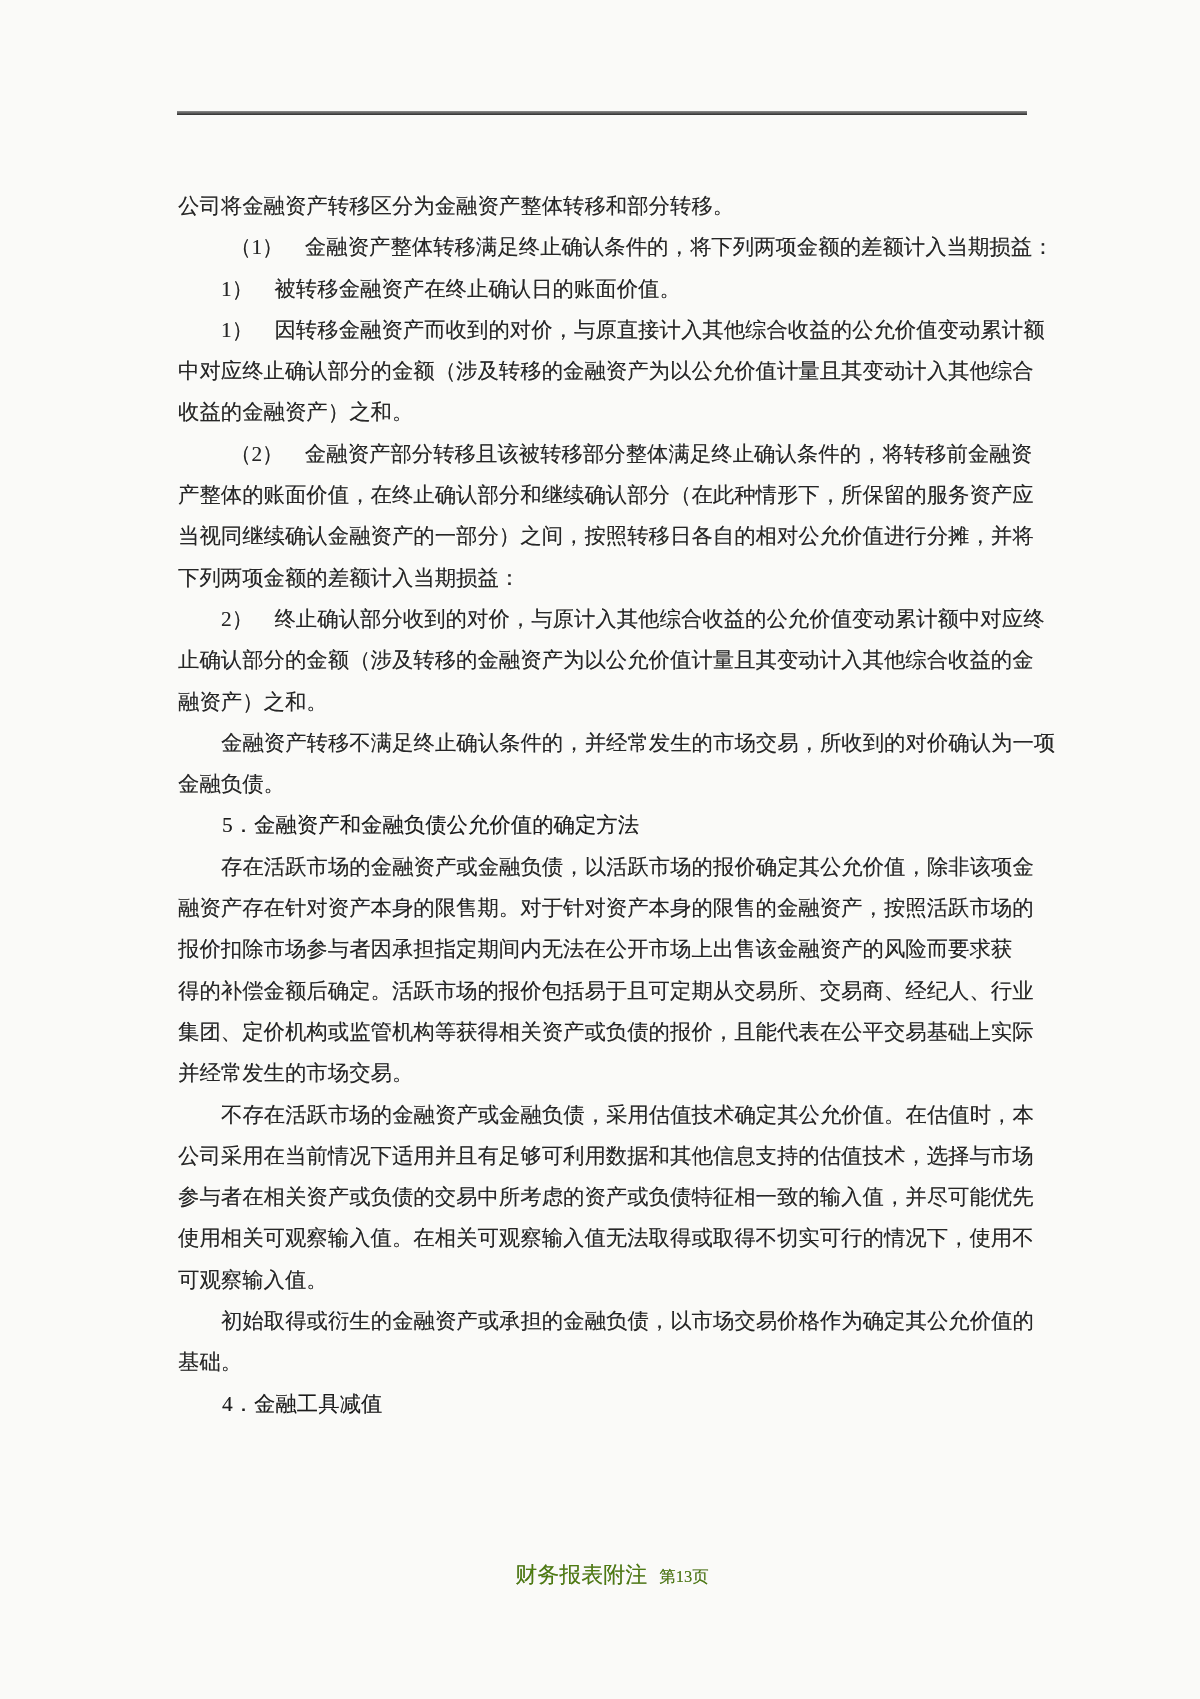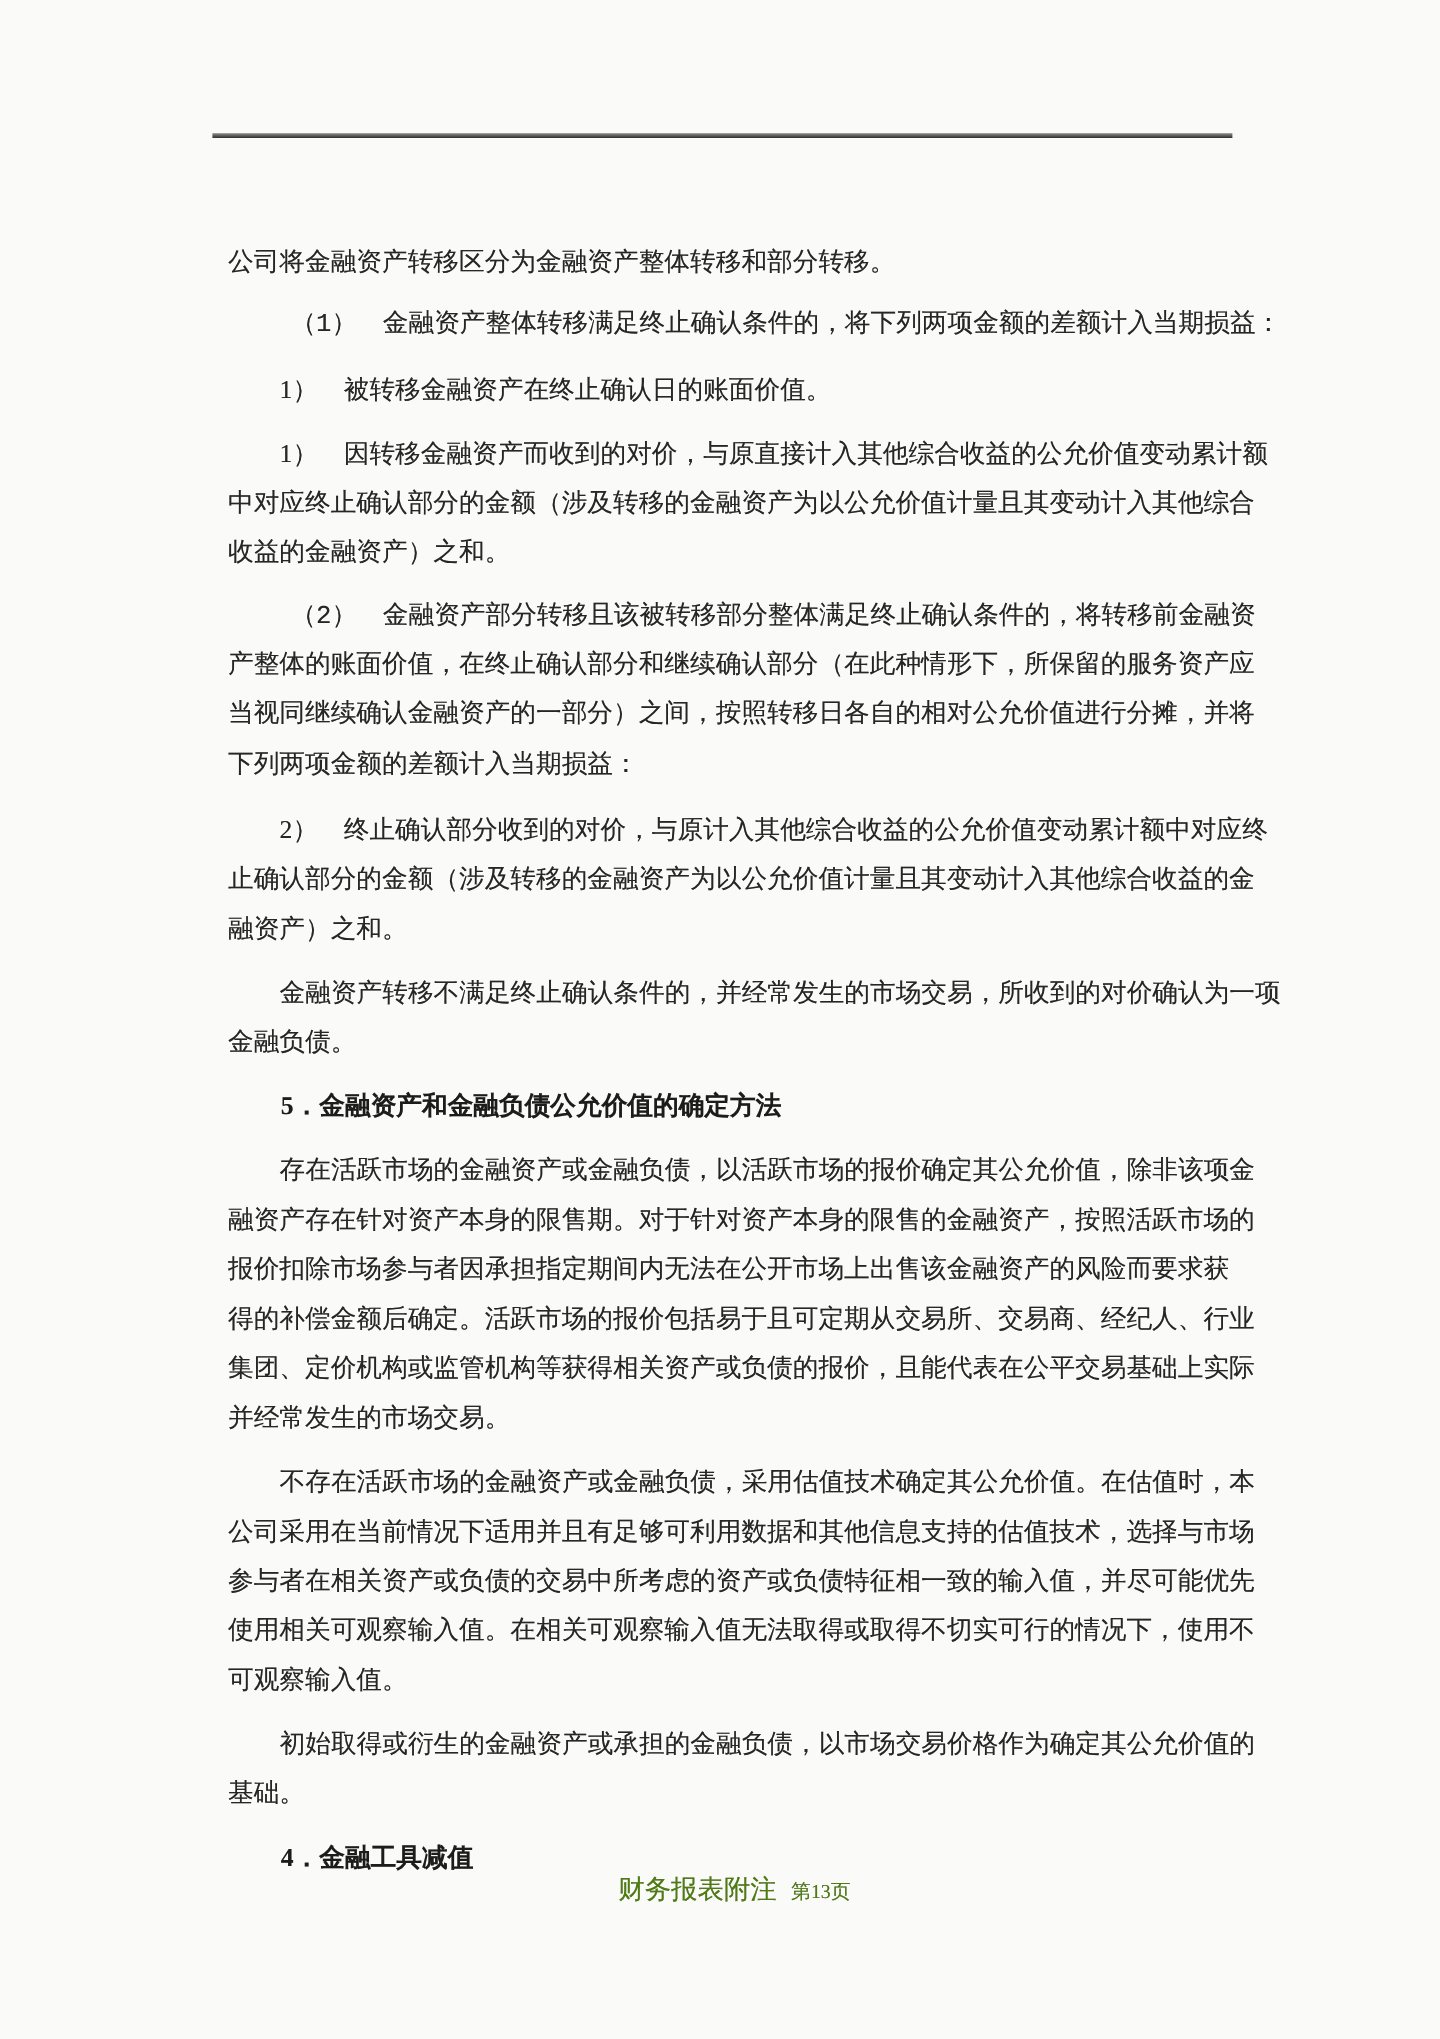--- a/index.html
+++ b/index.html
@@ -32,29 +32,29 @@
   .body-text {
     position: absolute;
     left: 178px;
     top: 186px;
     width: 915px;
     font-size: 21.4px;
     line-height: 41.3px;
     text-align: left;
   }
   .body-text p {
-    margin: 12px;
+    margin: 0;
     padding: 0;
     white-space: pre-line;
   }
   .p-flush   { text-indent: 0; }
   .p-body    { text-indent: 43px; }
   .p-item    { text-indent: 43px; }
-  .p-paren   { text-indent: 52px; font-family: Liberation Mono, monospace; }
-  .p-heading { text-indent: 44px; font-weight: bold; color: #1c1c1c; }
+  .p-paren   { text-indent: 52px; }
+  .p-heading { text-indent: 44px; font-weight: normal; color: #1c1c1c; }
   .footer {
     position: absolute;
     left: 12px;
     top: 1560px;
     width: 1200px;
     text-align: center;
     color: #4d7c0f;
   }
   .footer-title { font-size: 22px; }
   .footer-page  { font-size: 16.5px; margin-left: 12px; }

